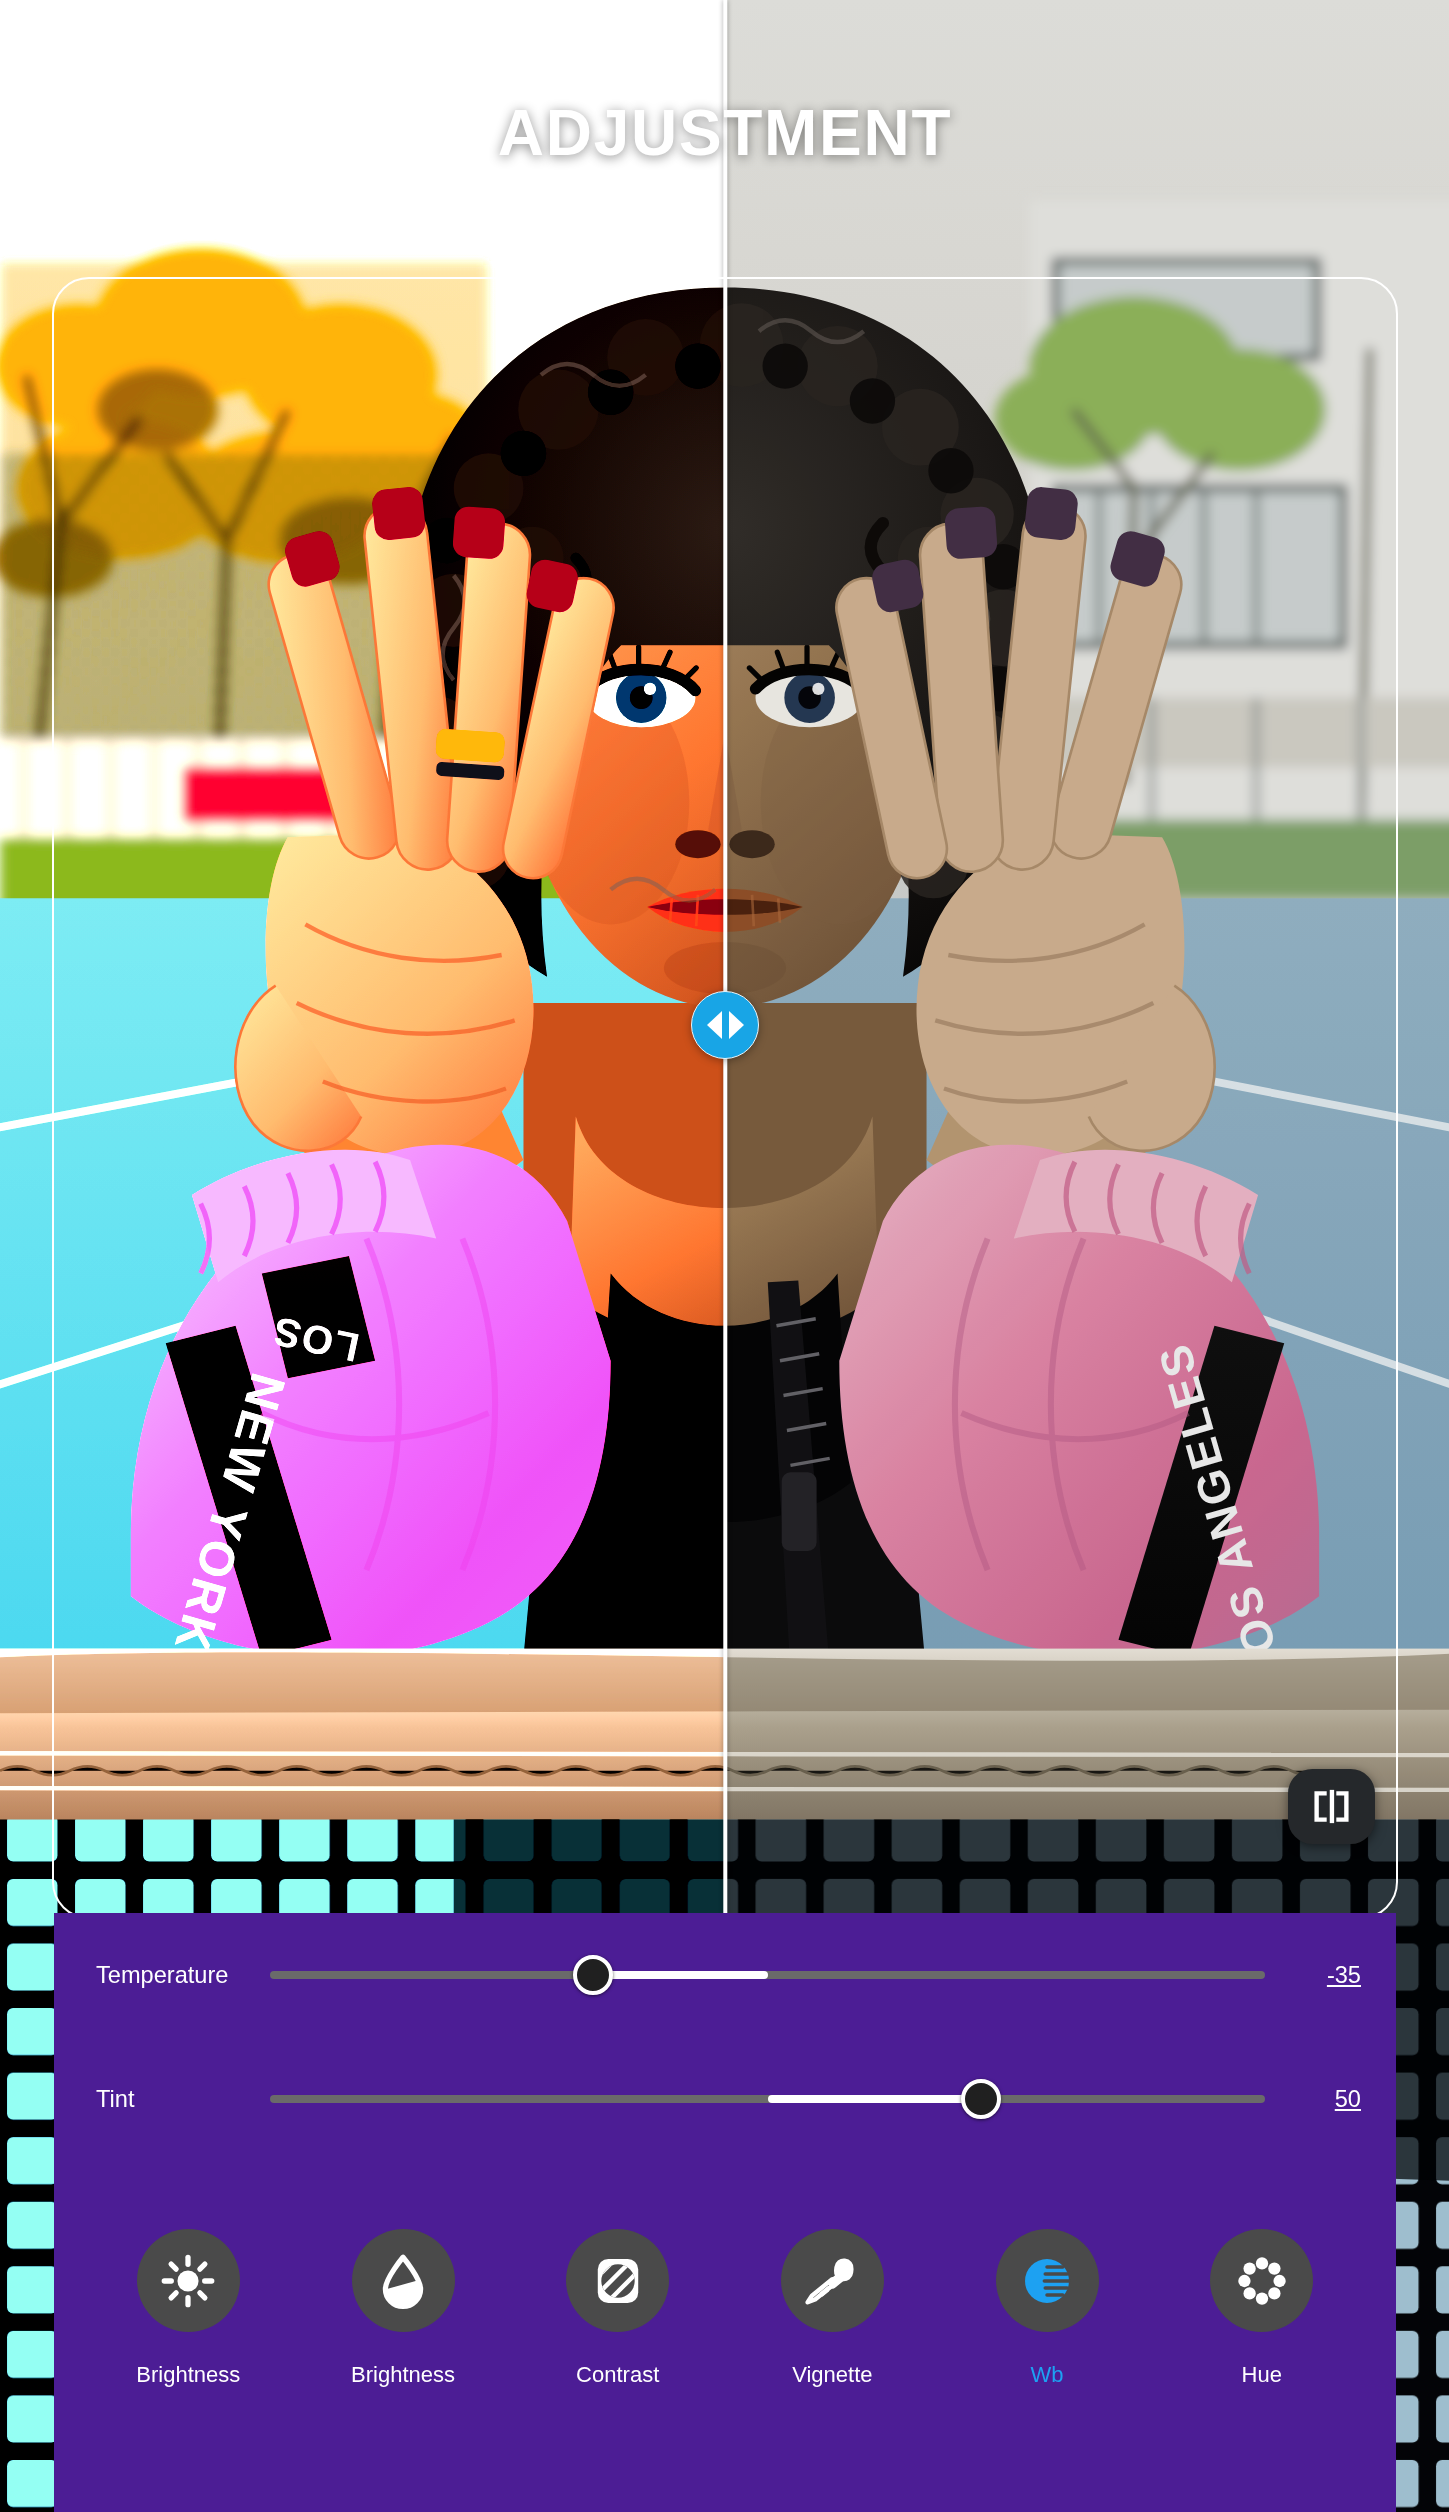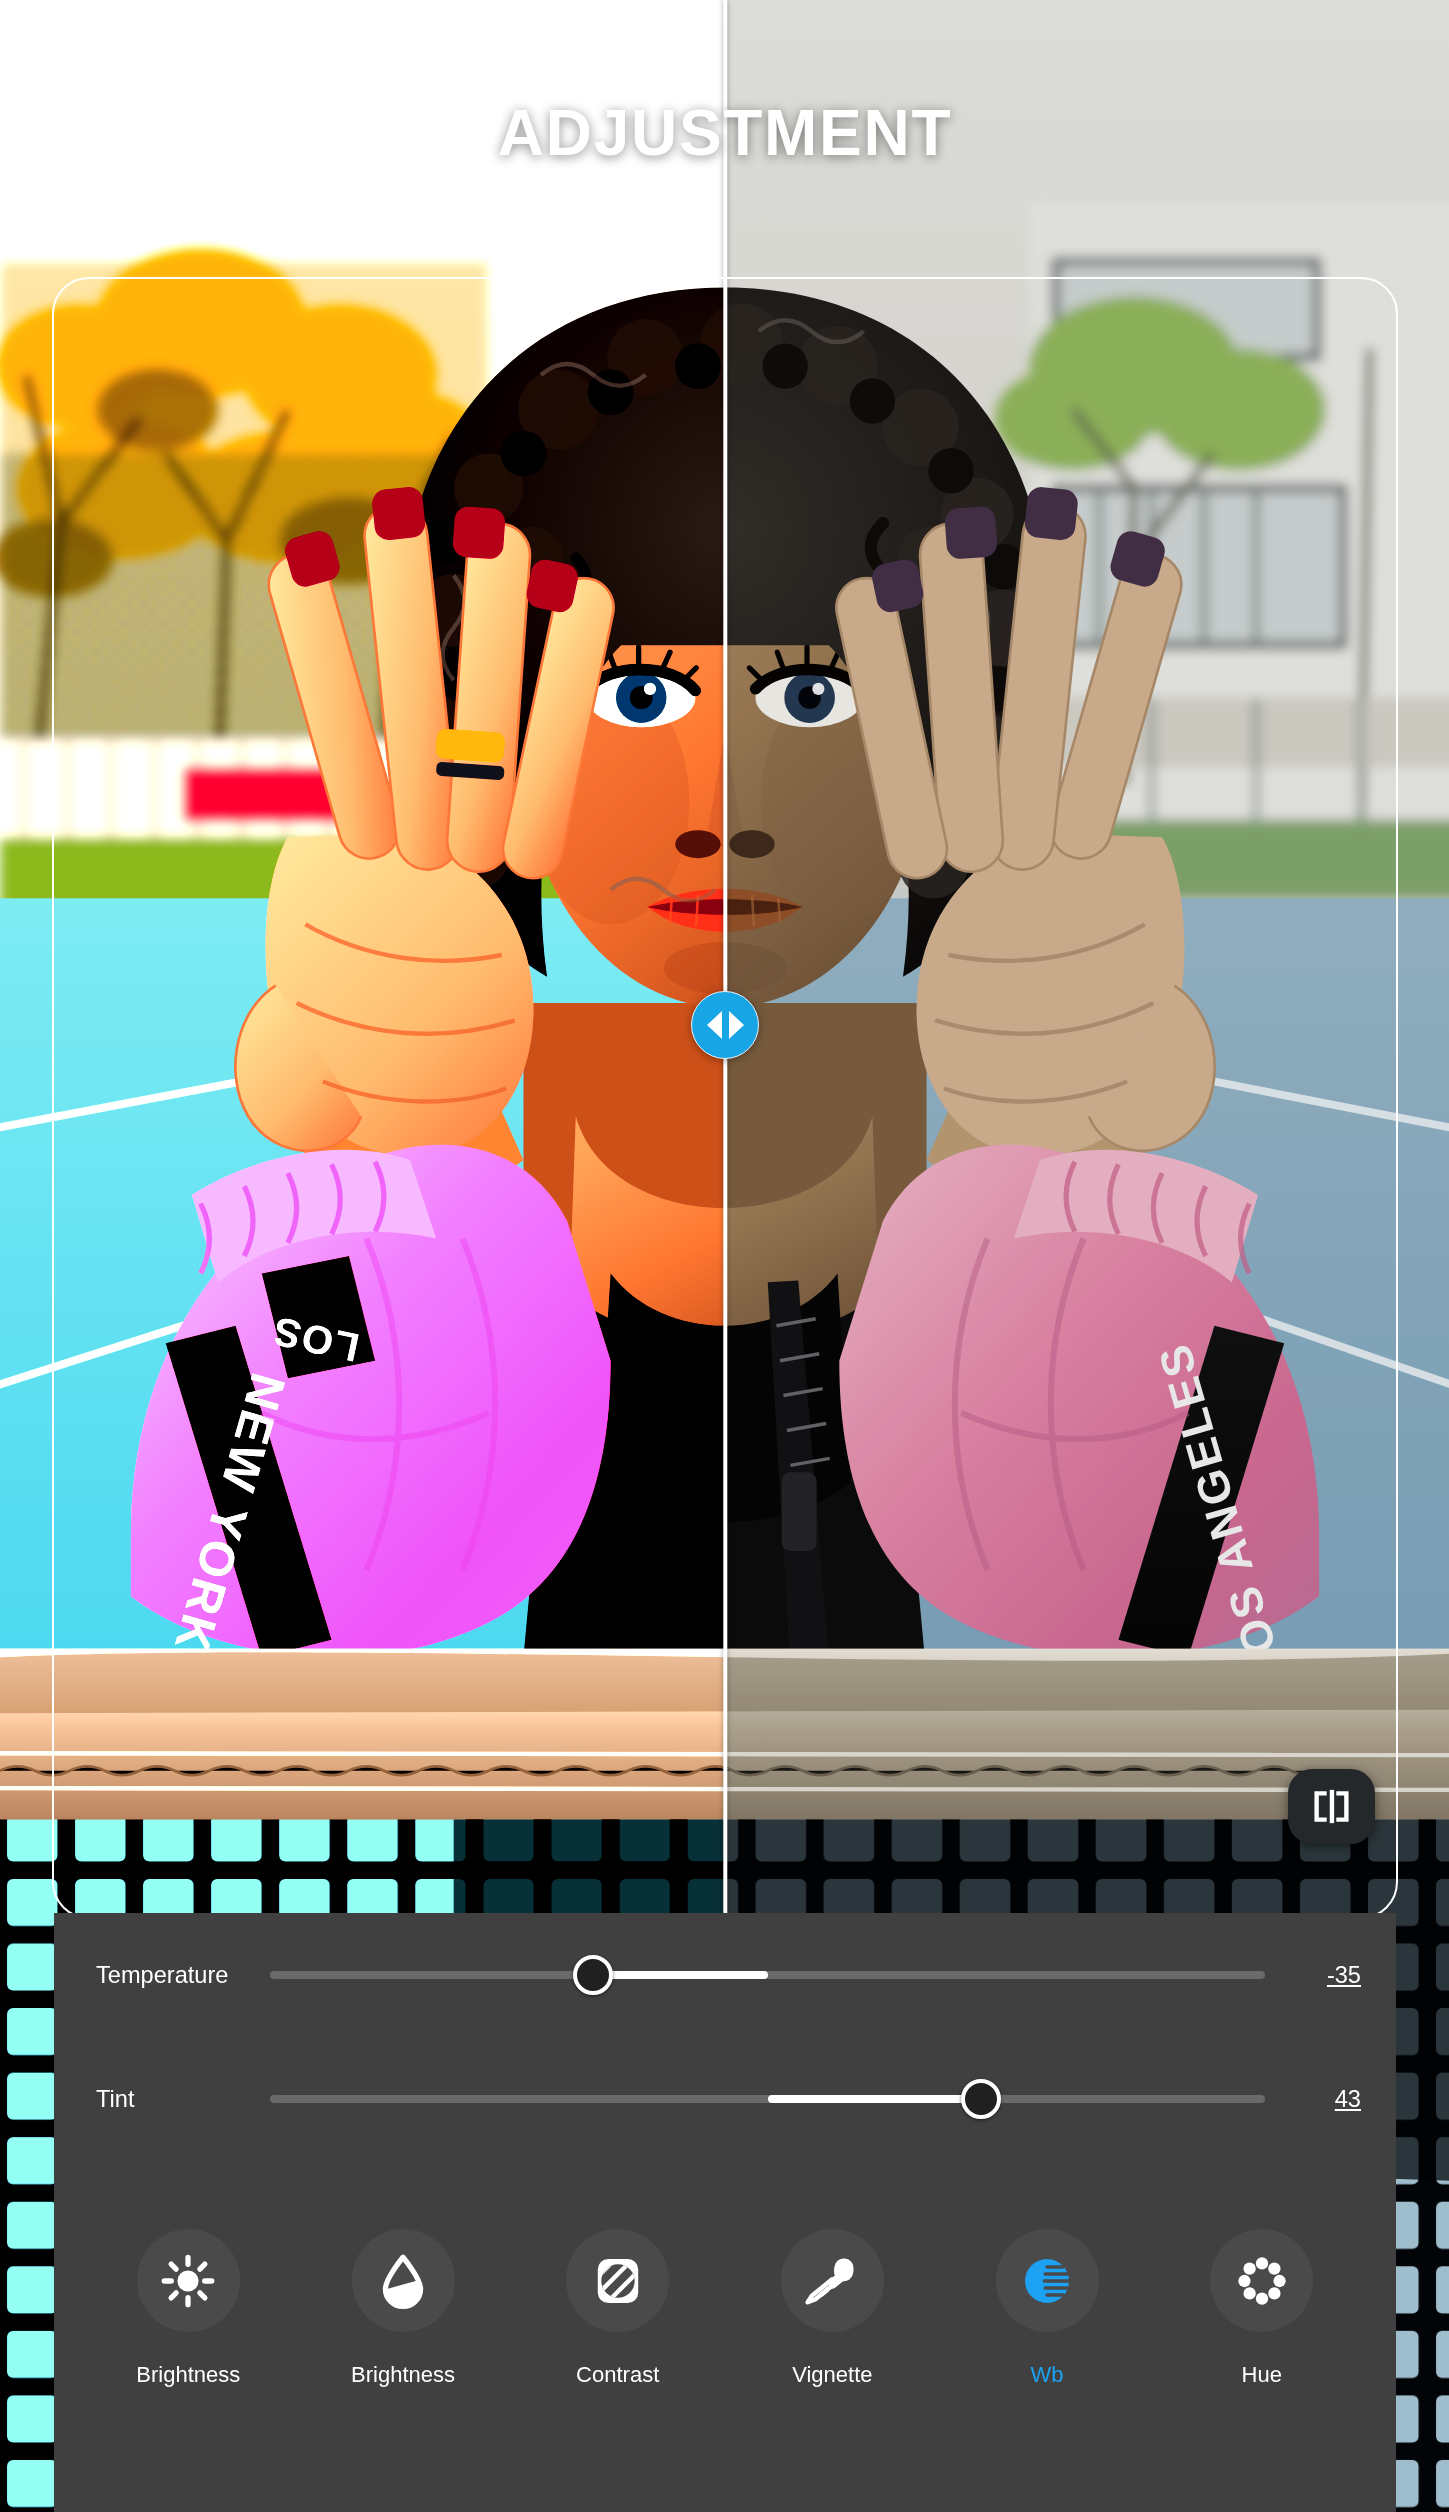--- a/index.html
+++ b/index.html
@@ -56,21 +56,21 @@
   #compare-btn {
     position:absolute; right:75px; top:1769px;
     width:87px; height:75px; border-radius:24.4px;
     background:#25282b; display:flex; align-items:center; justify-content:center;
     box-shadow:0 2.6px 10.5px rgba(0,0,0,.5);
   }
 
   
   #panel {
     position:absolute; left:54px; right:54px; bottom:0; top:1913px;
-    background:#404040;
+    background:#4c1d95;
   }
 
   .slider-row {
     display:flex; align-items:center;
     height:124px; padding:0 35px 0 42px;
   }
   .slider-label {
     color:#fff; font-size:23.6px; width:174px; flex:0 0 174px;
   }
   .track-wrap { position:relative; flex:1; height:38px; display:flex; align-items:center; }
@@ -922,21 +922,21 @@
     <div class="slider-value">-35</div>
   </div>
 
   <div class="slider-row">
     <div class="slider-label">Tint</div>
     <div class="track-wrap">
       <div class="track"></div>
       <div class="fill" id="fill-1" style="left: 50%; width: 21.5%;"></div>
       <div class="thumb" id="thumb-1" style="left: 71.5%;"></div>
     </div>
-    <div class="slider-value">43</div>
+    <div class="slider-value">50</div>
   </div>
 
   <div id="tools">
 
     <div class="tool">
       <div class="tool-ico">
         <svg width="58" height="58" viewBox="0 0 66 66">
           <circle cx="33" cy="33" r="12" fill="#fff"></circle>
           <g stroke="#fff" stroke-width="6" stroke-linecap="round">
             <path d="M33 6 v8"></path>

